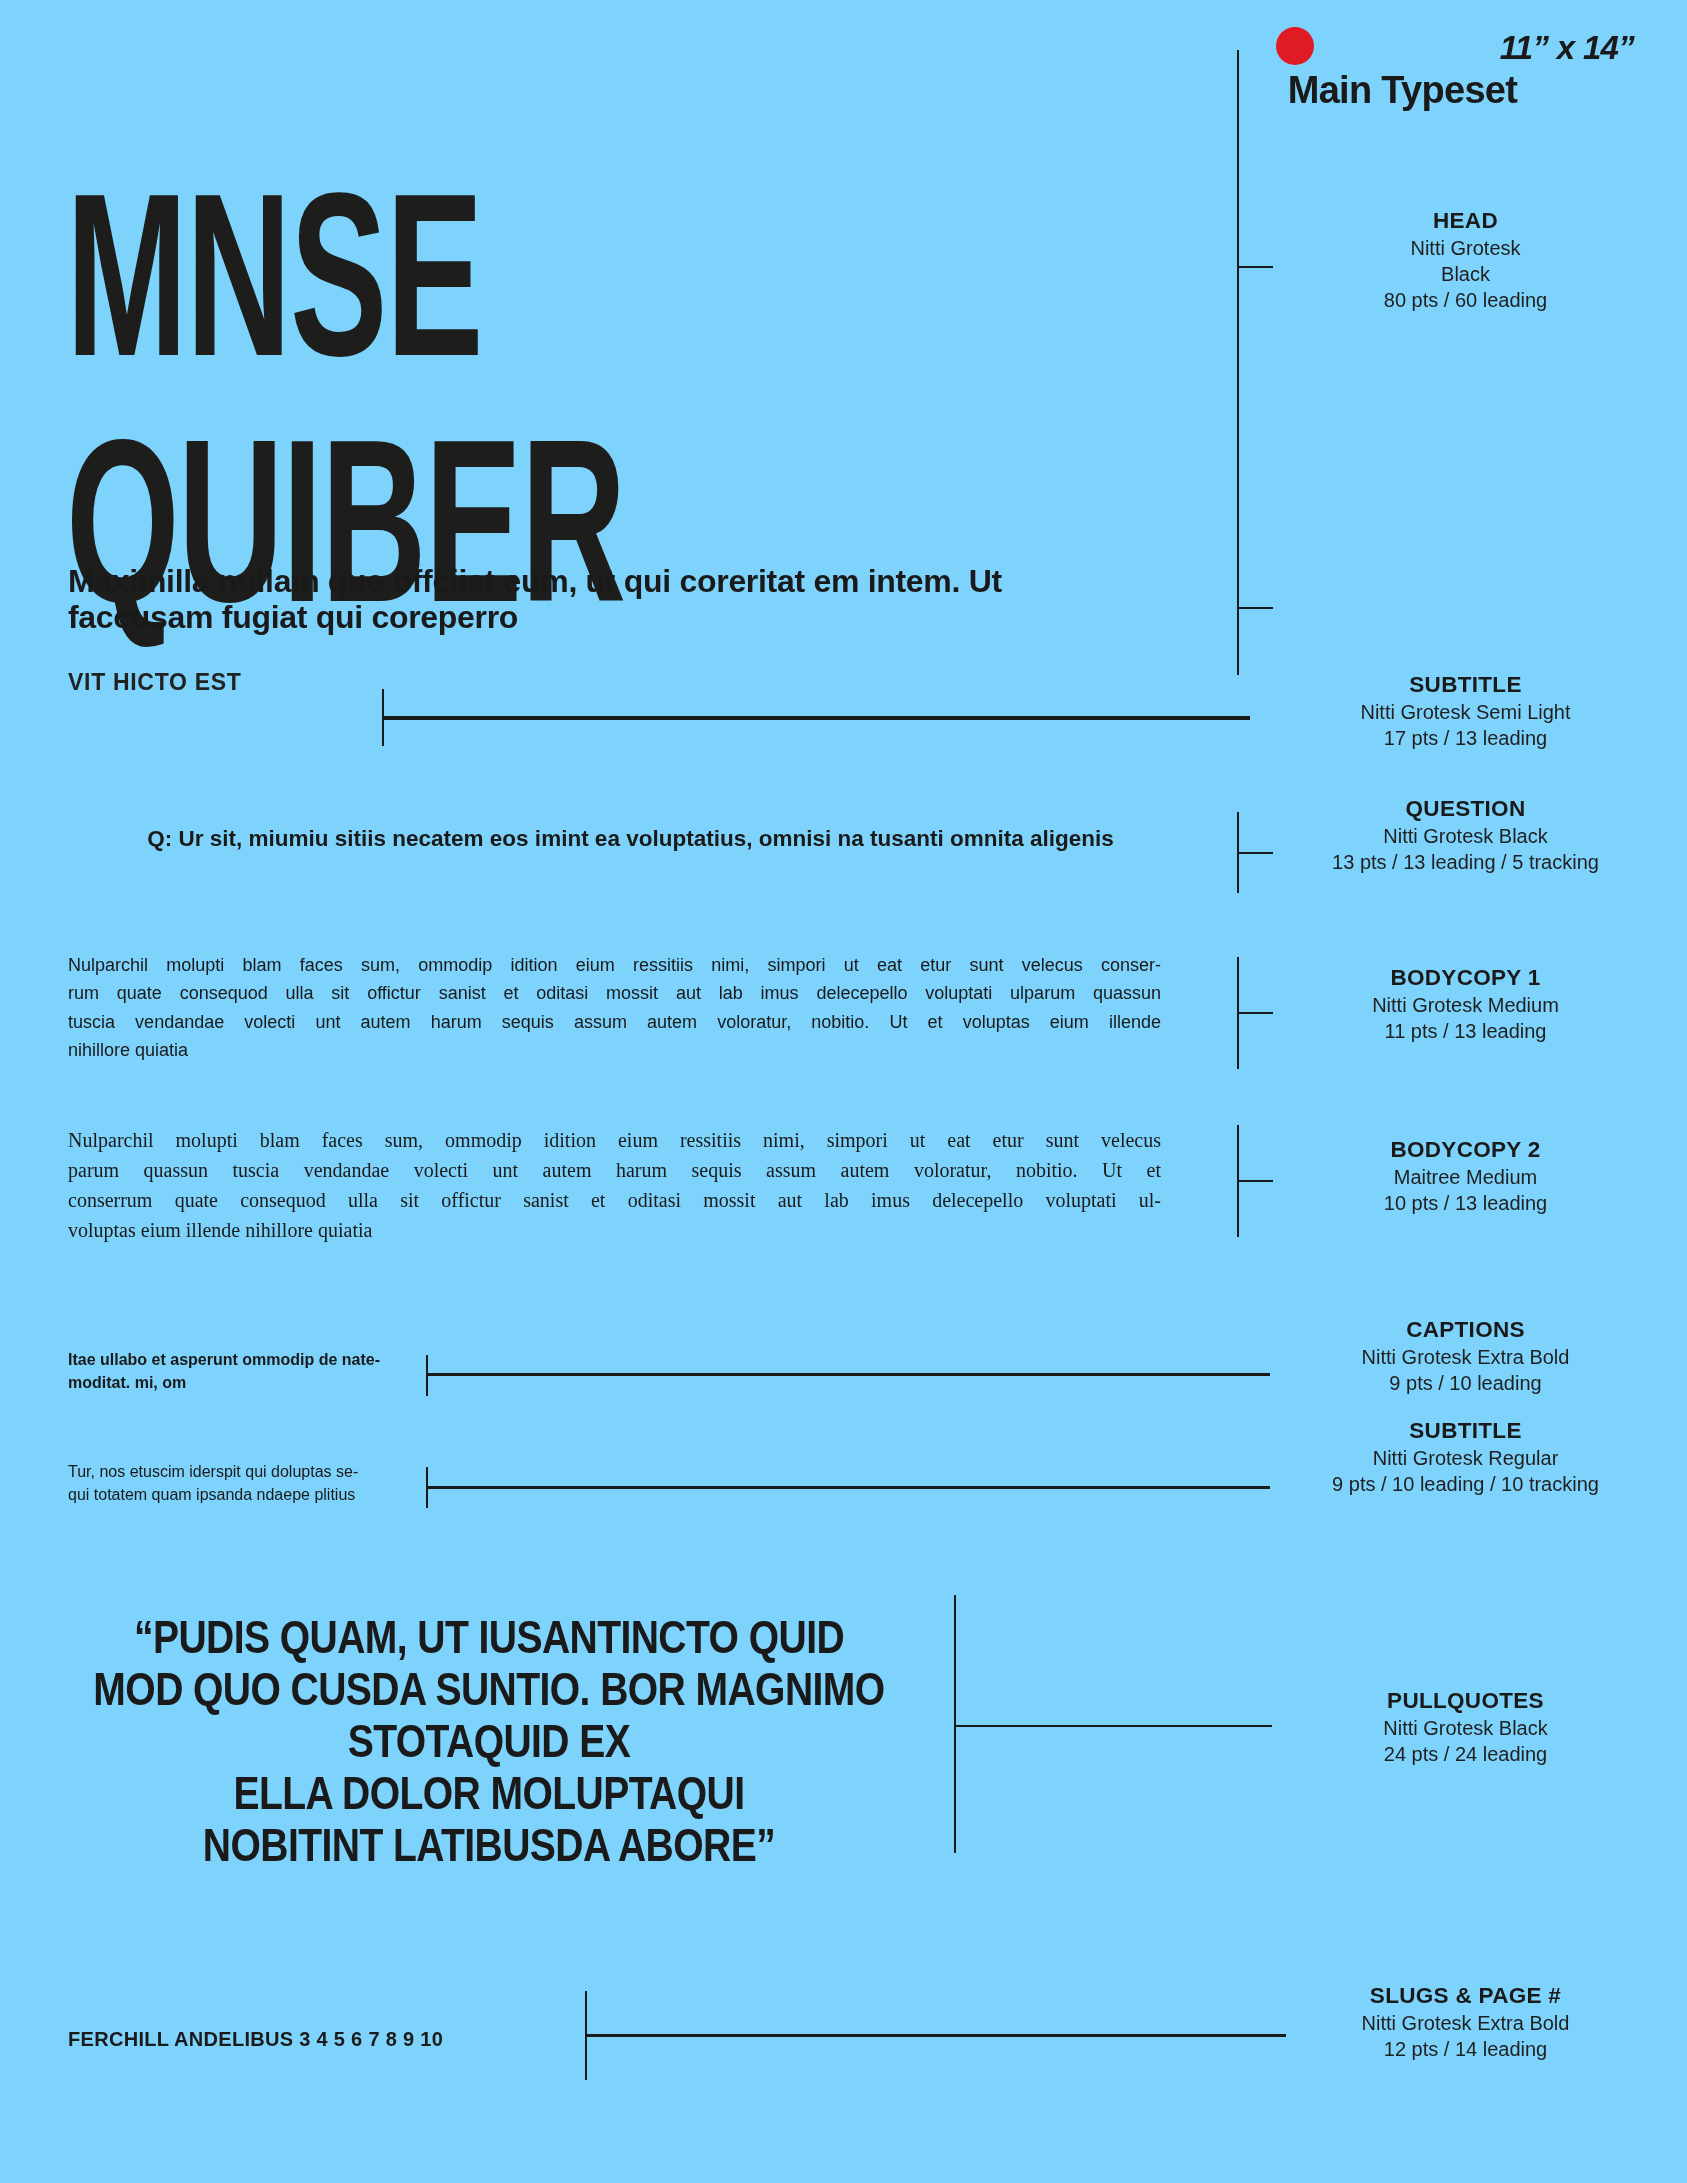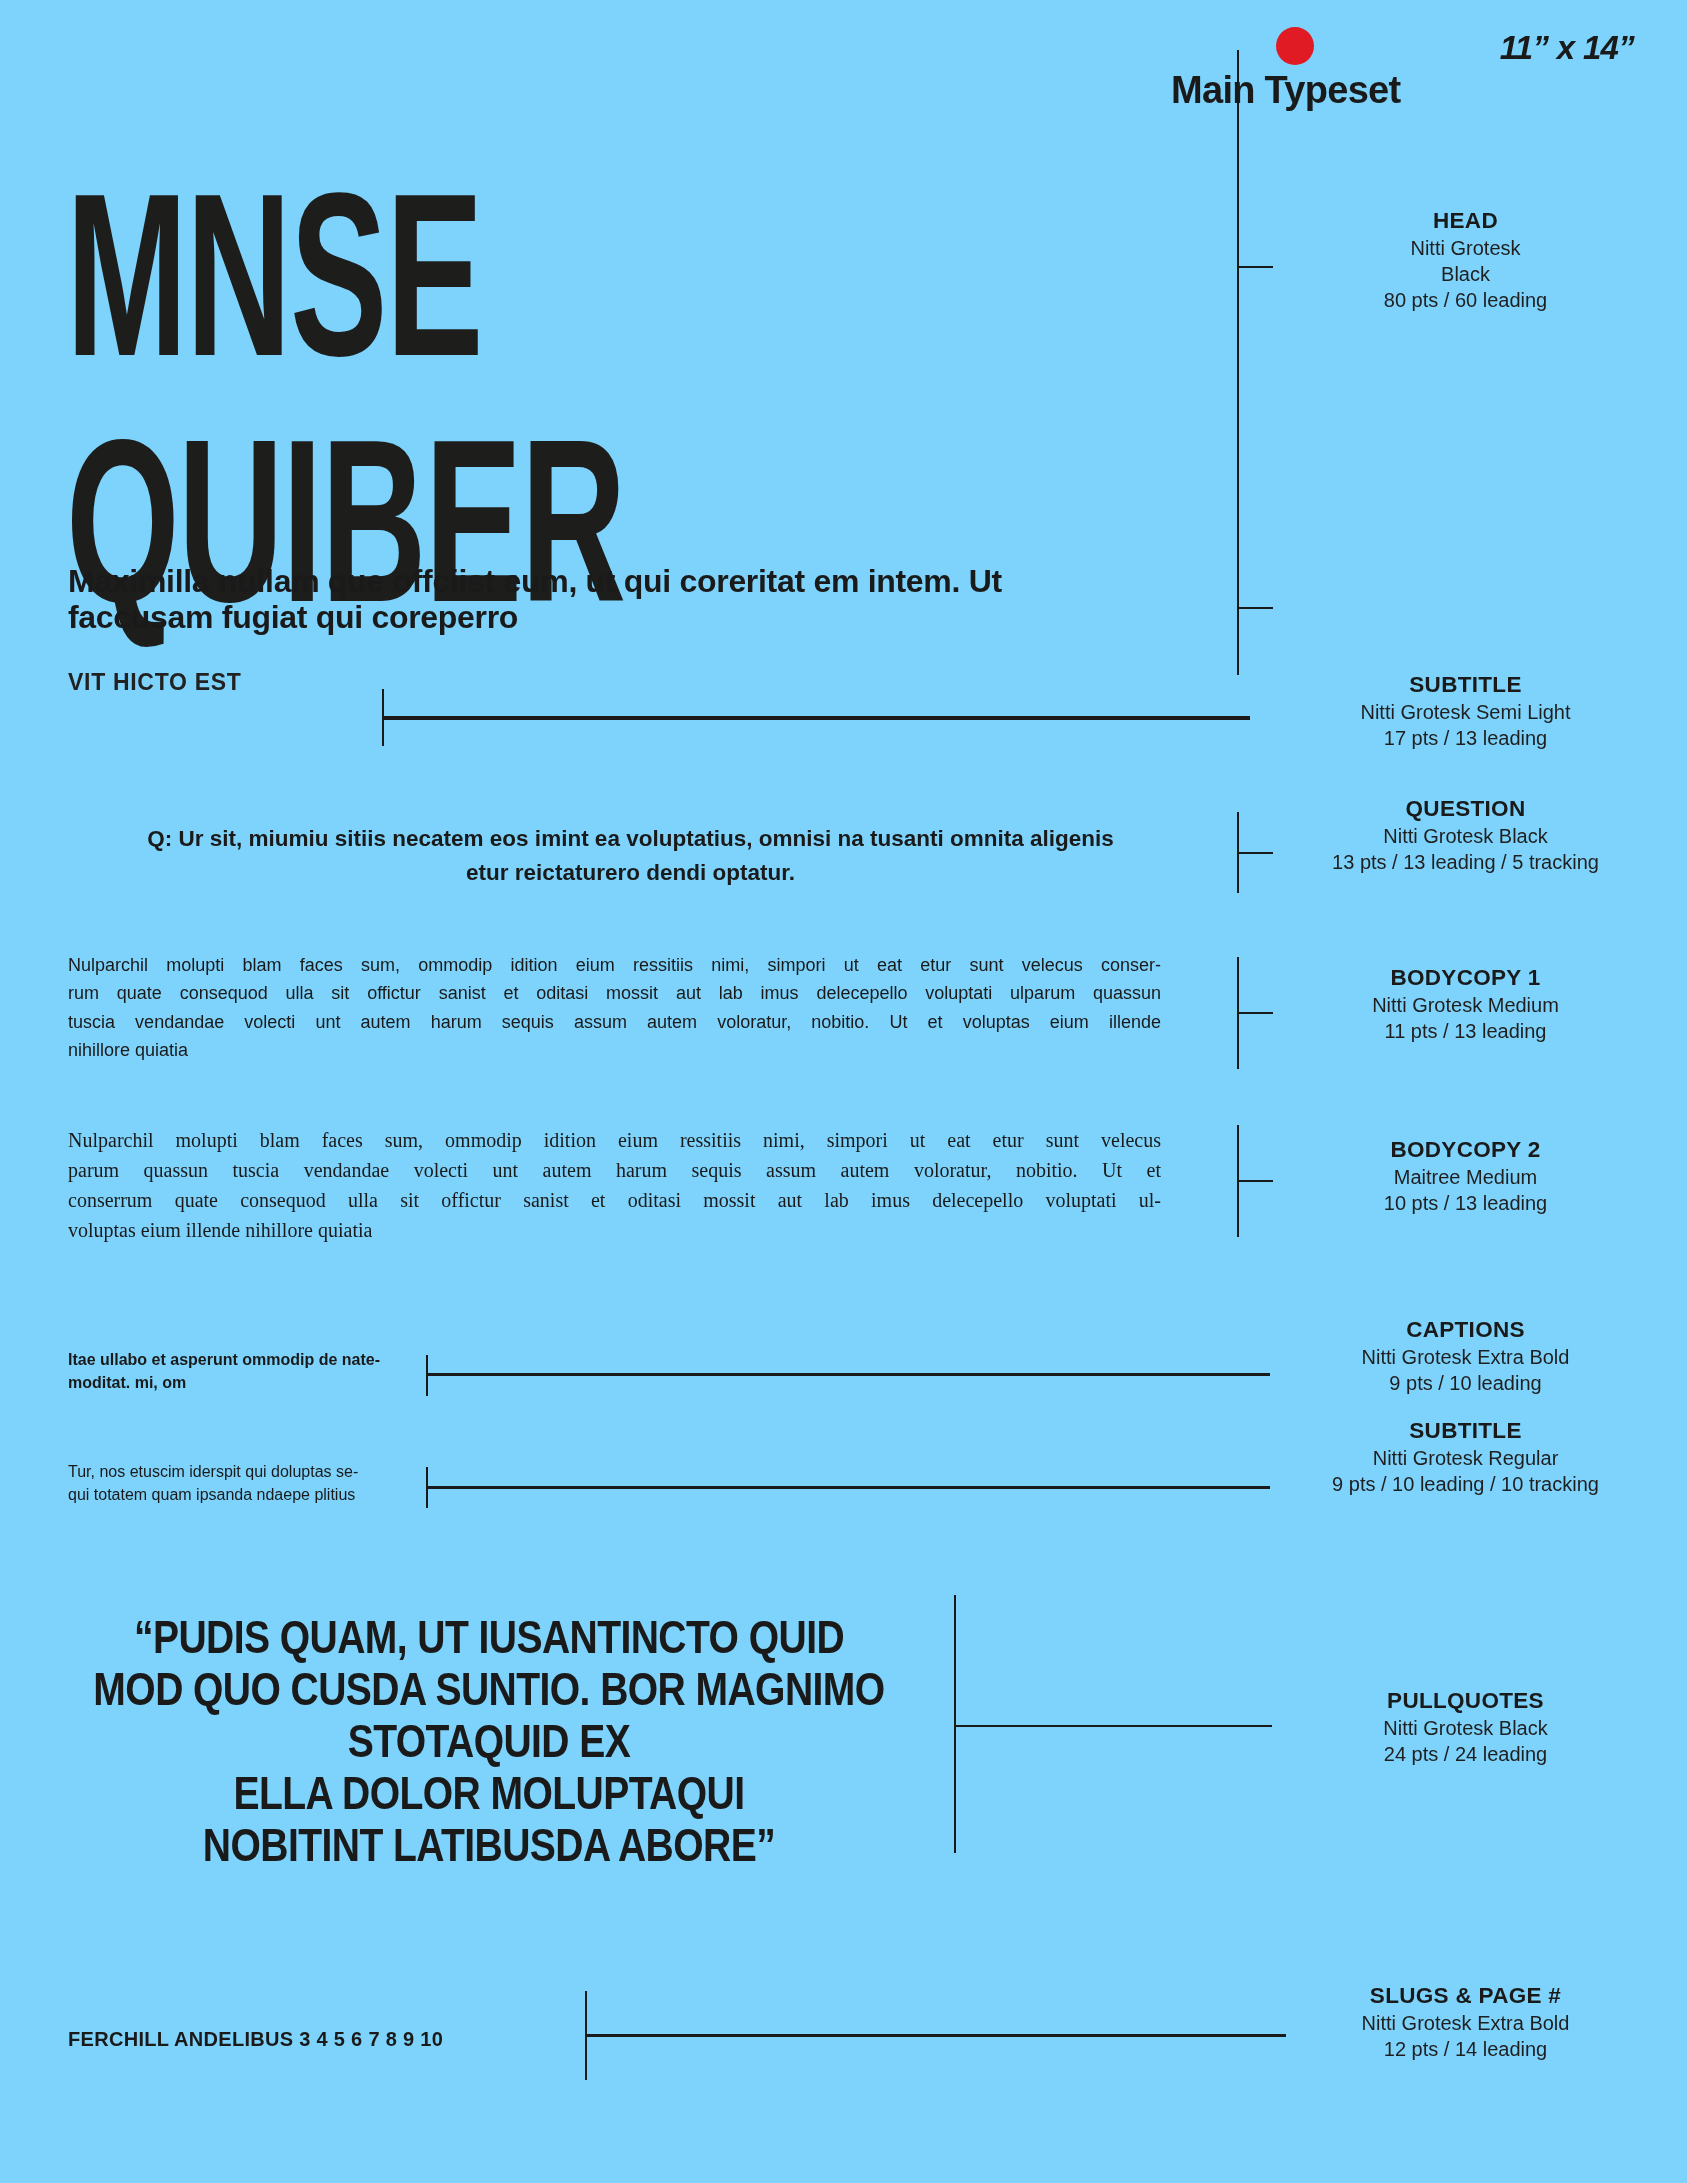--- a/index.html
+++ b/index.html
@@ -4,21 +4,21 @@
 <style>
   html,body{margin:0;padding:0;background:#ffffff;}
   .sheet{
     position:relative;width:1687px;height:2183px;background:#7dd3fc;overflow:hidden;
     font-family:"Liberation Sans","DejaVu Sans",sans-serif;color:#1a1a1a;
   }
   
   .dot{position:absolute;left:1276px;top:27px;width:38px;height:38px;border-radius:50%;}
   .fmt{position:absolute;right:53px;top:29px;width:397px;text-align:right;
        font-size:33px;line-height:37px;font-style:italic;font-weight:800;letter-spacing:-0.7px;}
-  .ttl{position:absolute;right:53px;top:68px;width:463px;text-align:left;
+  .ttl{position:absolute;right:53px;top:68px;width:463px;text-align:center;
        font-size:38px;line-height:44px;font-weight:700;letter-spacing:-0.7px;}
   
   .headline{position:absolute;left:66px;top:152px;margin:0;
        font-size:232px;line-height:246px;font-weight:900;letter-spacing:-2.6px;
        transform:scaleX(0.63);transform-origin:top left;white-space:nowrap;color:#1d1d1b;}
   .deck{position:absolute;left:68px;top:563px;width:1125px;
        font-size:32px;line-height:36px;font-weight:700;letter-spacing:-0.3px;}
   .subtitle{position:absolute;left:68px;top:666px;
        font-size:23px;line-height:32px;font-weight:700;letter-spacing:0.7px;color:#222;}
   .question{position:absolute;left:68px;top:822px;width:1125px;
@@ -61,21 +61,20 @@
 
   <div class="deck">
     <div>Maximilla nullam que offciist eum, ut qui coreritat em intem. Ut</div>
     <div>faccusam fugiat qui coreperro</div>
   </div>
 
   <div class="subtitle">VIT HICTO EST</div>
 
   <div class="question">
     <div>Q: Ur sit, miumiu sitiis necatem eos imint ea voluptatius, omnisi na tusanti omnita aligenis</div>
-    <div>etur reictaturero dendi optatur.</div>
   </div>
 
   <div class="body1">
     <div class="just">Nulparchil molupti blam faces sum, ommodip idition eium ressitiis nimi, simpori ut eat etur sunt velecus conser-</div>
     <div class="just">rum quate consequod ulla sit offictur sanist et oditasi mossit aut lab imus delecepello voluptati ulparum quassun</div>
     <div class="just">tuscia vendandae volecti unt autem harum sequis assum autem voloratur, nobitio. Ut et voluptas eium illende</div>
     <div>nihillore quiatia</div>
   </div>
 
   <div class="body2">

